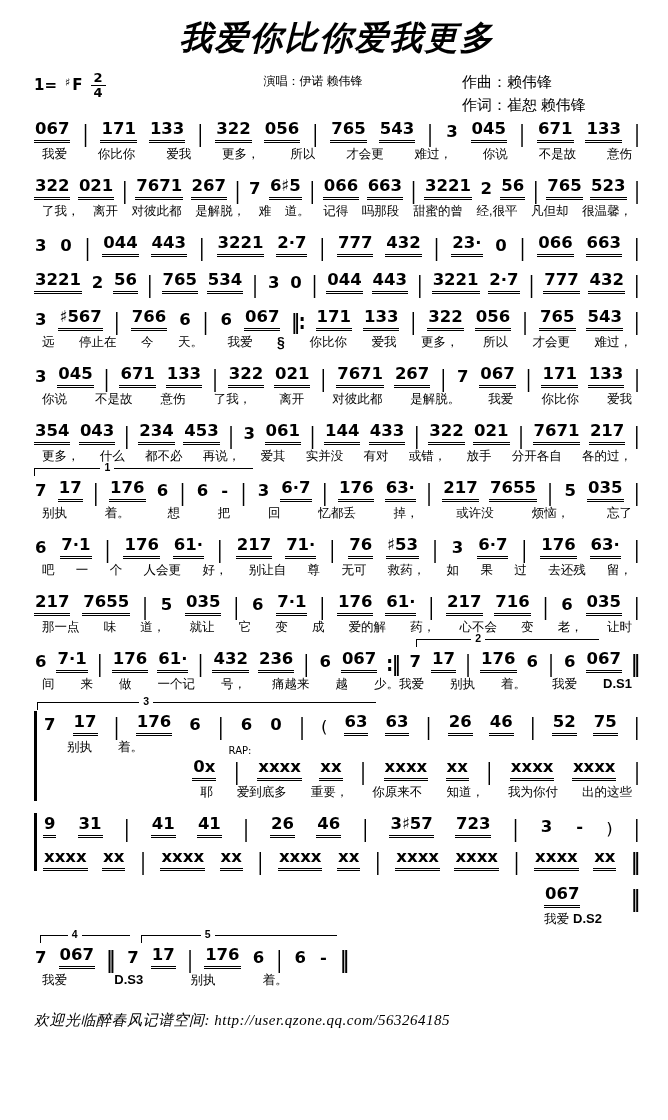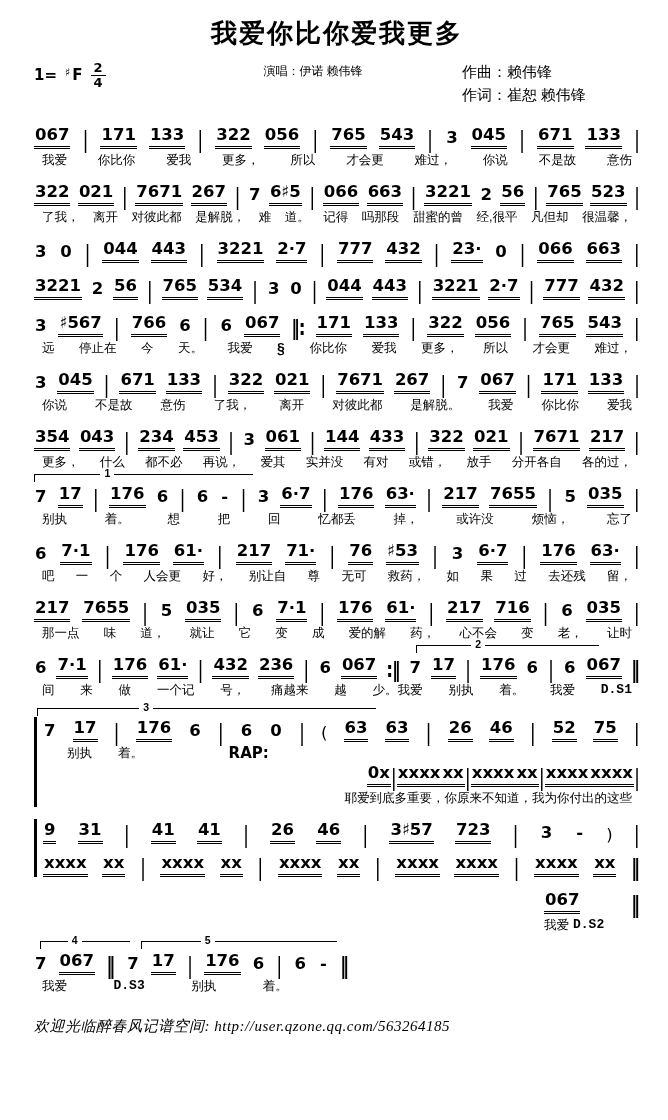--- a/index.html
+++ b/index.html
@@ -4,62 +4,62 @@
 <style>
   html,body{margin:0;padding:0;}
   body{
     width:668px;height:1120px;box-sizing:border-box;
     background:#fff;color:#000;
     font-family:"Liberation Sans",sans-serif;
     padding:6px 28px 0 34px;
     overflow:hidden;position:relative;
   }
   .title{
-    text-align:center;font-size:26px;font-weight:bold;letter-spacing:2px;
-    font-family:"Liberation Serif",serif;margin-top:10px;
+    text-align:center;font-size:33px;font-weight:bold;letter-spacing:2px;
+    font-family:"Liberation Serif",serif;margin-top:10px;font-style:italic;
   }
   .meta-row{display:flex;margin-top:10px;align-items:flex-start;}
   .keysig{width:130px;font-size:15px;font-weight:bold;display:flex;gap:8px;align-items:center;font-family:"DejaVu Sans",sans-serif;}
   .keysig .acc{font-size:11px;position:relative;top:-3px;margin-right:-6px;}
   .frac{display:inline-flex;flex-direction:column;line-height:1.05;font-size:13px;text-align:center;}
   .frac .top{border-bottom:1.5px solid #000;padding:0 3px;}
   .singer{flex:1;text-align:center;font-size:12px;font-family:"Liberation Serif",serif;padding-top:2px;}
   .credits{width:178px;font-size:15px;line-height:1.55;font-family:"Liberation Serif",serif;}
   .credits div{white-space:nowrap;}
-  .score{margin-top:16px;}
+  .score{}
   .system{position:relative;margin-bottom:12px;}
   .notes-row{
     display:flex;justify-content:space-between;align-items:flex-end;
     font-weight:bold;font-size:16.5px;height:25px;
     font-family:"DejaVu Sans",sans-serif;white-space:nowrap;
   }
   .tok{display:inline-block;line-height:1;}
   .tok.beamed{border-bottom:3px double #000;padding:0 1px 2px;}
   .tok.plain{padding:0 1px 2px;}
   .tok.bar{font-weight:normal;font-size:18px;transform:scaleY(1.25);}
   .tok.fbar{font-weight:bold;font-size:18px;transform:scaleY(1.25);}
   .tok.rep{font-weight:bold;font-size:17px;transform:scaleY(1.2);letter-spacing:-1px;}
   .tok.dash{padding:0 2px 2px;}
   .tok.paren{font-weight:normal;}
   .lyrics-row{
     display:flex;justify-content:space-between;
     font-size:12.5px;margin-top:3px;padding:0 8px;white-space:nowrap;
   }
   .lyrics-row.lyr-left{justify-content:flex-start;gap:26px;padding-left:24px;}
-  .lt.ds{font-family:Liberation Mono, monospace;font-weight:bold;font-size:13px;text-align:center;}
+  .lt.ds{font-family:Liberation Sans, sans-serif;font-weight:bold;font-size:13px;text-align:center;}
   .lt.segno{font-weight:bold;font-size:14px;}
   .volta{position:absolute;top:-9px;height:7px;border-top:1.2px solid #000;border-left:1.2px solid #000;}
   .volta .vnum{
     position:absolute;top:-7px;left:30%;background:#fff;
     padding:0 4px;font-size:10.5px;font-weight:bold;line-height:1;
   }
   .braced{border-left:3px solid #000;padding-left:6px;}
   .mid-row{display:flex;align-items:flex-end;}
-  .rap-label{font-size:15px;font-weight:bold;font-family:"DejaVu Sans",sans-serif;margin-left:13%;}
-  .rap-indent{margin-left:25%;justify-content:flex-end;}
+  .rap-label{font-size:10px;font-weight:normal;font-family:"DejaVu Sans",sans-serif;margin-left:13%;}
+  .rap-indent{margin-left:25%;}
   .ds2-row{display:flex;justify-content:flex-end;margin:4px 0 14px;}
   .ds2-block{width:96px;}
   .ds2-block .lyrics-row{justify-content:flex-start;gap:4px;padding:0;}
   .last-system{width:52%;}
   .footer{
     margin-top:22px;font-size:15px;font-family:"Liberation Serif",serif;
     font-style:italic;letter-spacing:0.5px;
   }
 </style>
 </head>

